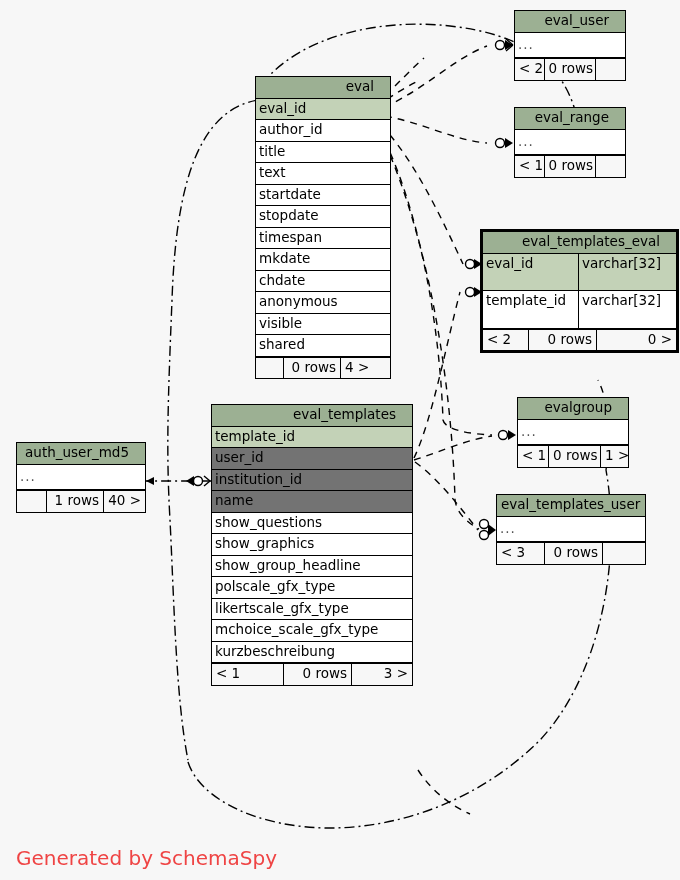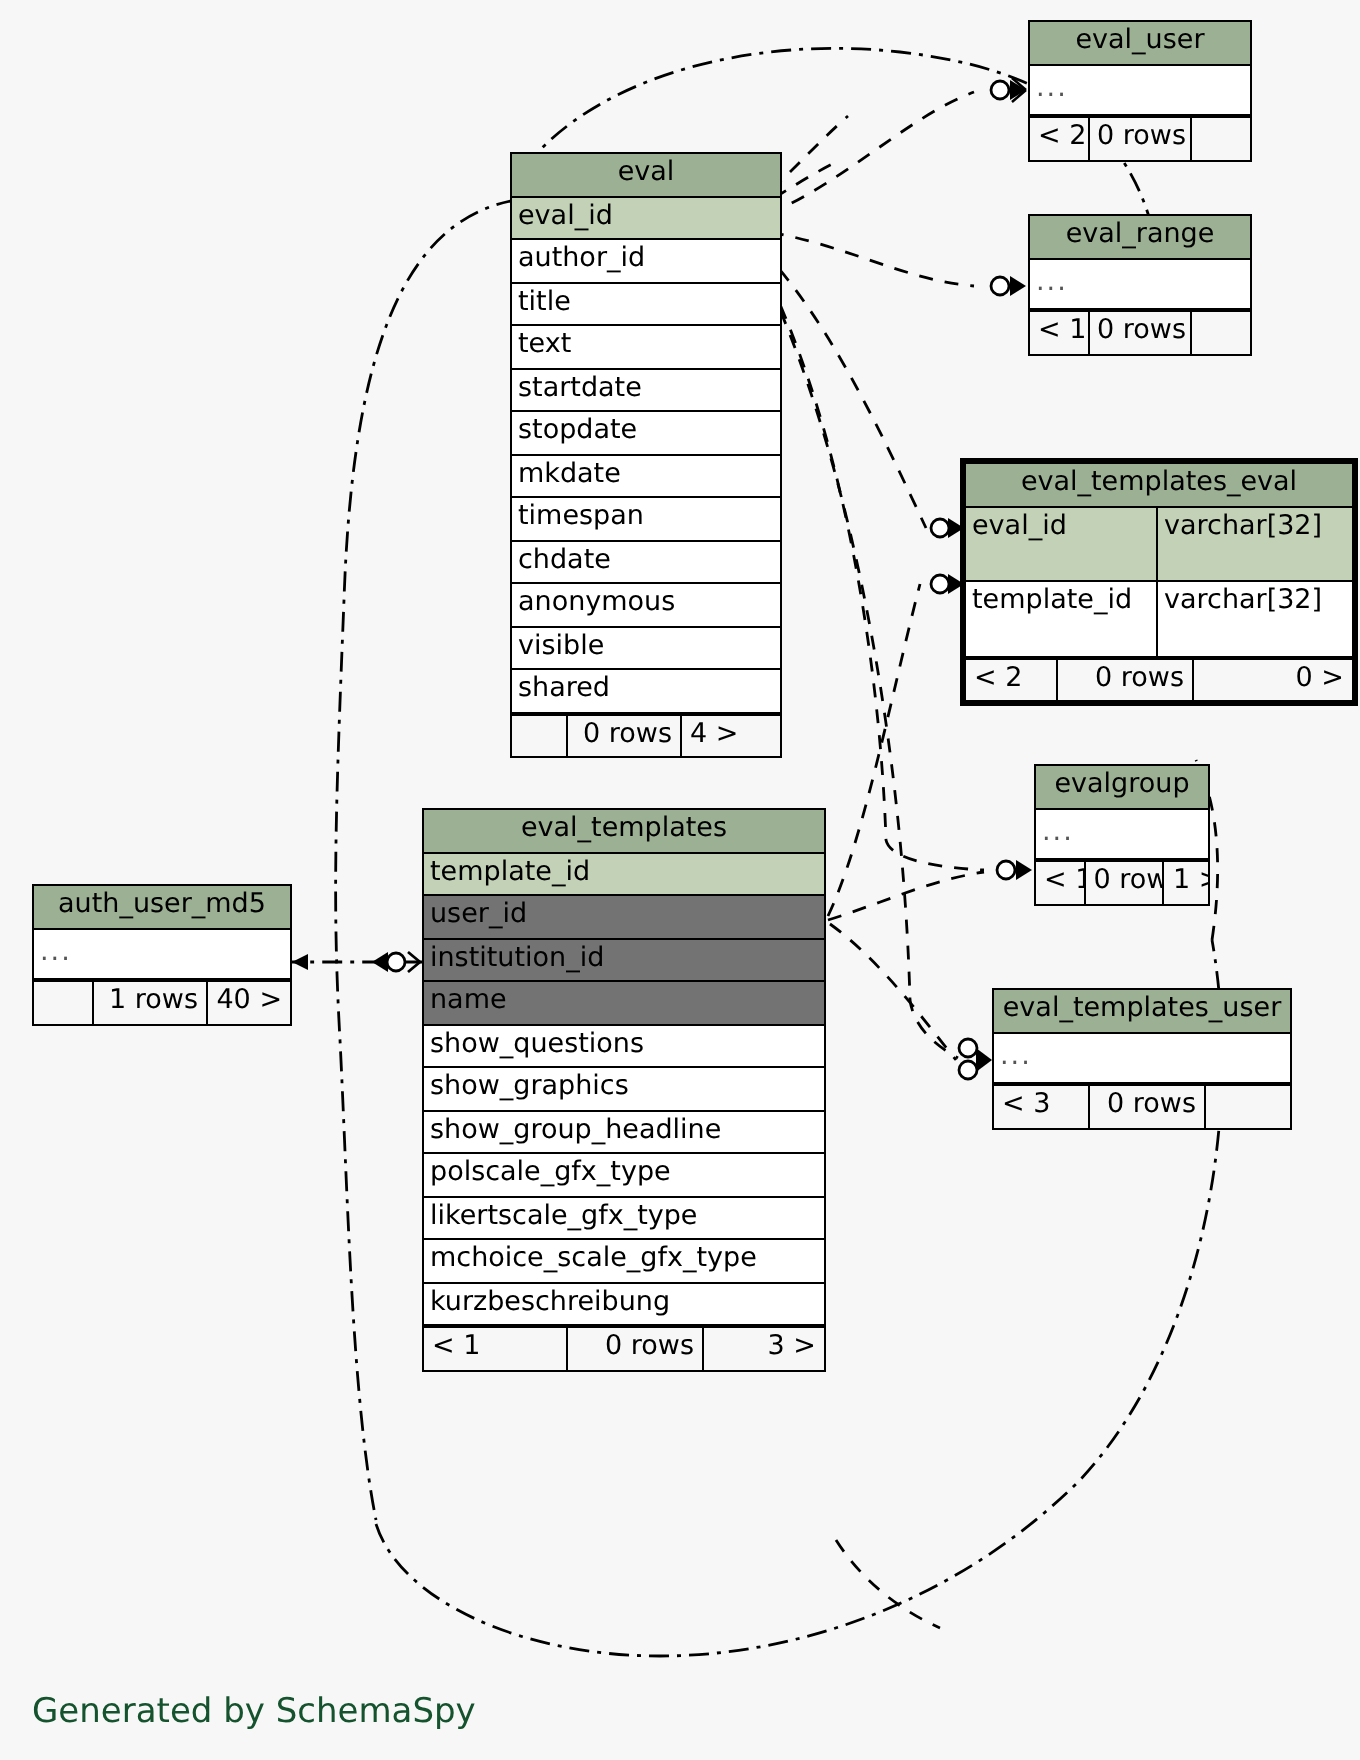--- a/index.html
+++ b/index.html
@@ -22,22 +22,22 @@
     font-size:13.5px;
     line-height:1;
     z-index:5;
   }
   .table.main{
     border:3px solid #000;
     z-index:6;
   }
   .thead{
     background:#9cb093;
-    text-align:center;
-    padding:3px 4px 4px 4px;
+    text-align:right;
+    padding:3px 16px 4px 4px;
     border-bottom:1px solid #000;
     white-space:nowrap;
     overflow:hidden;
     font-size:13.5px;
   }
   .row{
     display:flex;
     border-bottom:1px solid #000;
     background:#ffffff;
     white-space:nowrap;
@@ -75,22 +75,22 @@
     box-sizing:border-box;
   }
   .foot .c:last-child{border-right:none;}
   .foot .left{text-align:left;}
   .foot .mid{text-align:right;}
   .foot .right{text-align:right;}
 
   #footer-note{
     position:absolute;
     left:16px;top:846px;
-    font-size:17px;
-    color:#14532d;
+    font-size:20px;
+    color:#ef4444;
     white-space:nowrap;
   }
 </style>
 </head>
 <body>
 
 <div id="canvas">
 
   <svg id="edges" viewBox="0 0 680 880">
     <g fill="none" stroke="#000" stroke-width="1.4">
@@ -194,24 +194,24 @@
     <div class="row">
         <span class="nm">text</span>
       </div>
     <div class="row">
         <span class="nm">startdate</span>
       </div>
     <div class="row">
         <span class="nm">stopdate</span>
       </div>
     <div class="row">
+        <span class="nm">timespan</span>
+      </div>
+    <div class="row">
         <span class="nm">mkdate</span>
-      </div>
-    <div class="row">
-        <span class="nm">timespan</span>
       </div>
     <div class="row">
         <span class="nm">chdate</span>
       </div>
     <div class="row">
         <span class="nm">anonymous</span>
       </div>
     <div class="row">
         <span class="nm">visible</span>
       </div>
@@ -235,21 +235,21 @@
       <span class="nm">template_id</span>
       <span class="ty" style="width:92px">varchar[32]</span>
     </div>
     <div class="foot">
       <span class="c left" style="width:46px">&lt; 2</span>
       <span class="c mid" style="width:68px">0 rows</span>
       <span class="c right" style="width:79px">0 &gt;</span>
     </div>
   </div>
 
-  <div class="table" style="left:517px;top:382px;width:88px;">
+  <div class="table" style="left:517px;top:397px;width:112px;">
     <div class="thead">evalgroup</div>
     <div class="row ellipsis">
       <span class="nm">...</span>
     </div>
     <div class="foot">
       <span class="c left" style="width:31px">&lt; 1</span>
       <span class="c mid" style="width:52px">0 rows</span>
       <span class="c right" style="width:27px">1 &gt;</span>
     </div>
   </div>

